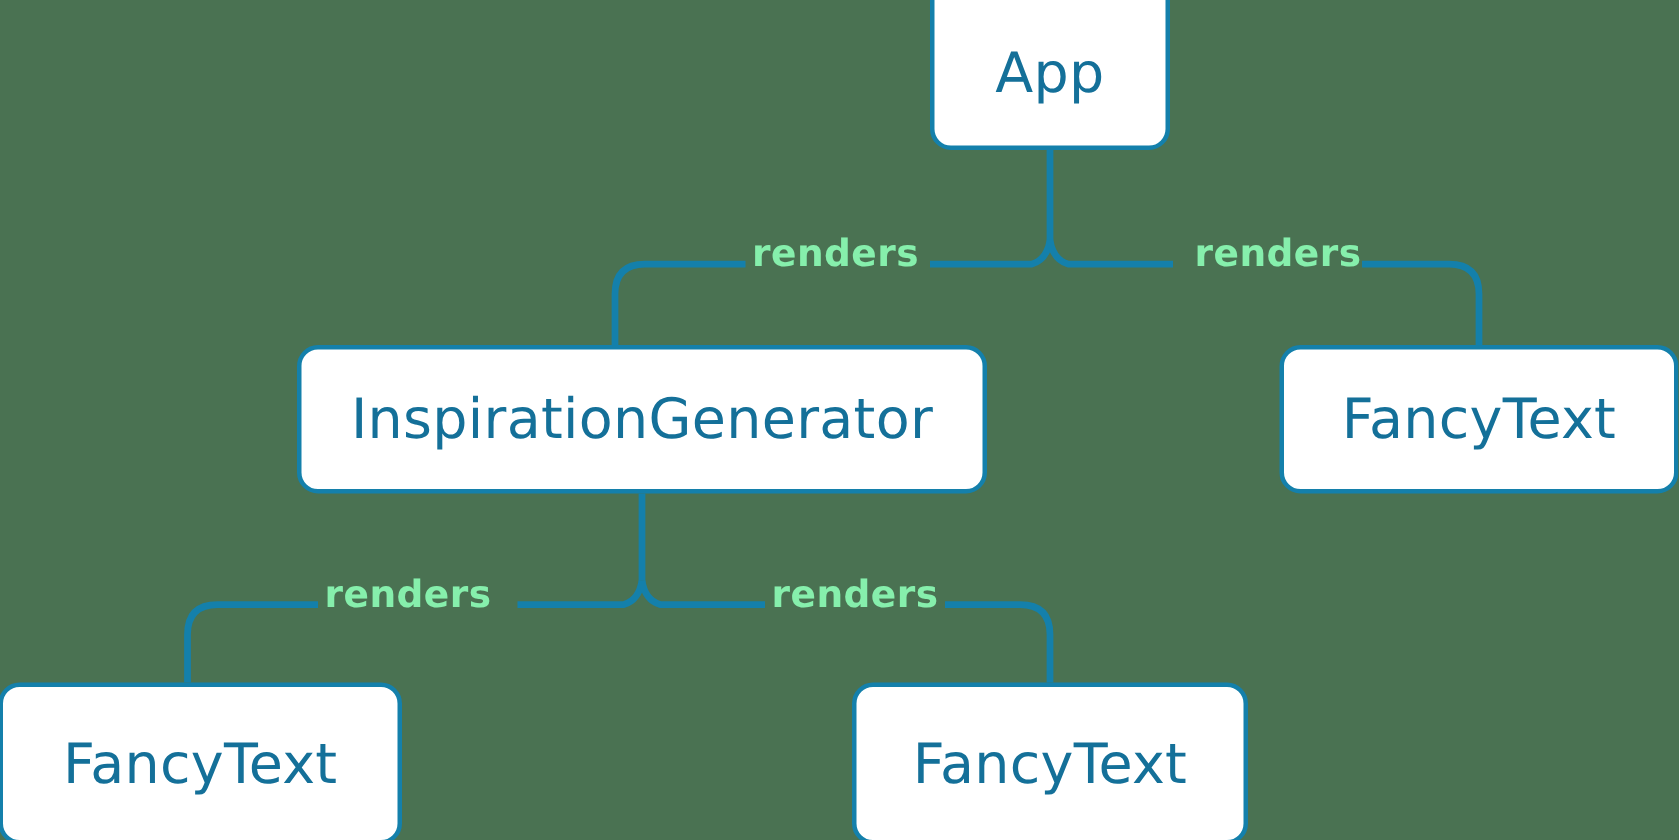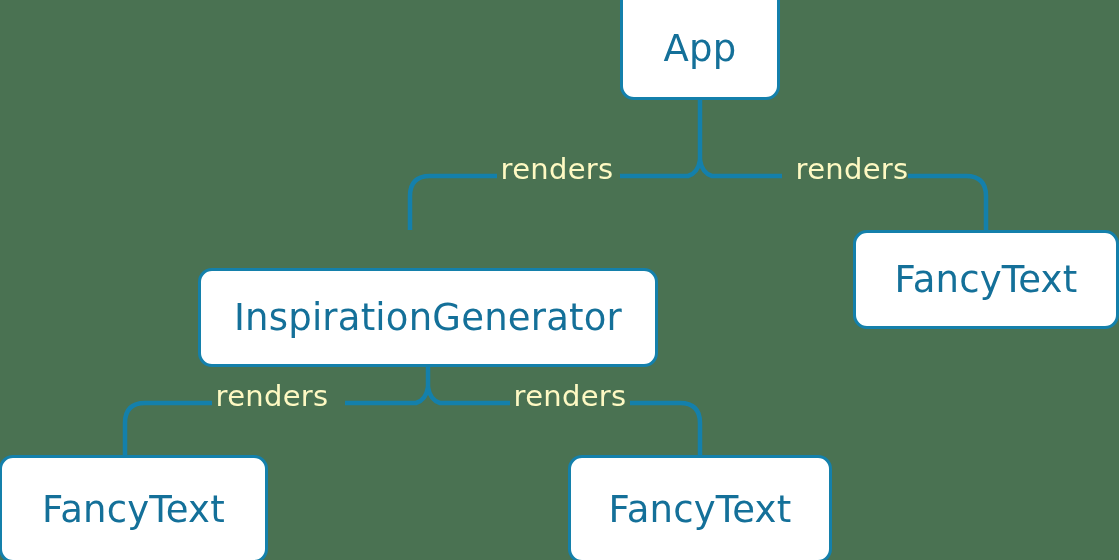--- a/index.html
+++ b/index.html
@@ -35,23 +35,23 @@
     align-items: center;
     justify-content: center;
     color: #147099;
     font-size: 37px;
     font-weight: 400;
     letter-spacing: 0.2px;
     white-space: nowrap;
   }
   .edge-label {
     position: absolute;
-    color: #fef9c3;
-    font-size: 29px;
-    font-weight: 400;
+    color: #86efac;
+    font-size: 25px;
+    font-weight: 700;
     white-space: nowrap;
     transform: translate(-50%, -50%);
     letter-spacing: 0.3px;
   }
 </style>
 </head>
 <body>
 
 <div id="diagram">
 
@@ -77,21 +77,21 @@
       <path d="M 212 403 L 145 403 Q 125 403 125 423 L 125 455"></path>
 
       <path d="M 630 403 L 680 403 Q 700 403 700 423 L 700 455"></path>
     </g>
   </svg>
 
   <div class="node" style="left:620px; top:-3px; width:160px; height:103px; border-top-left-radius:0; border-top-right-radius:0;">
     <span>App</span>
   </div>
 
-  <div class="node" style="left:198px; top:230px; width:460px; height:99px;margin-top:38px;">
+  <div class="node" style="left:198px; top:230px; width:460px; height:99px;">
     <span>InspirationGenerator</span>
   </div>
 
   <div class="node" style="left:853px; top:230px; width:266px; height:99px;">
     <span>FancyText</span>
   </div>
 
   <div class="node" style="left:-1px; top:455px; width:269px; height:108px;">
     <span>FancyText</span>
   </div>

